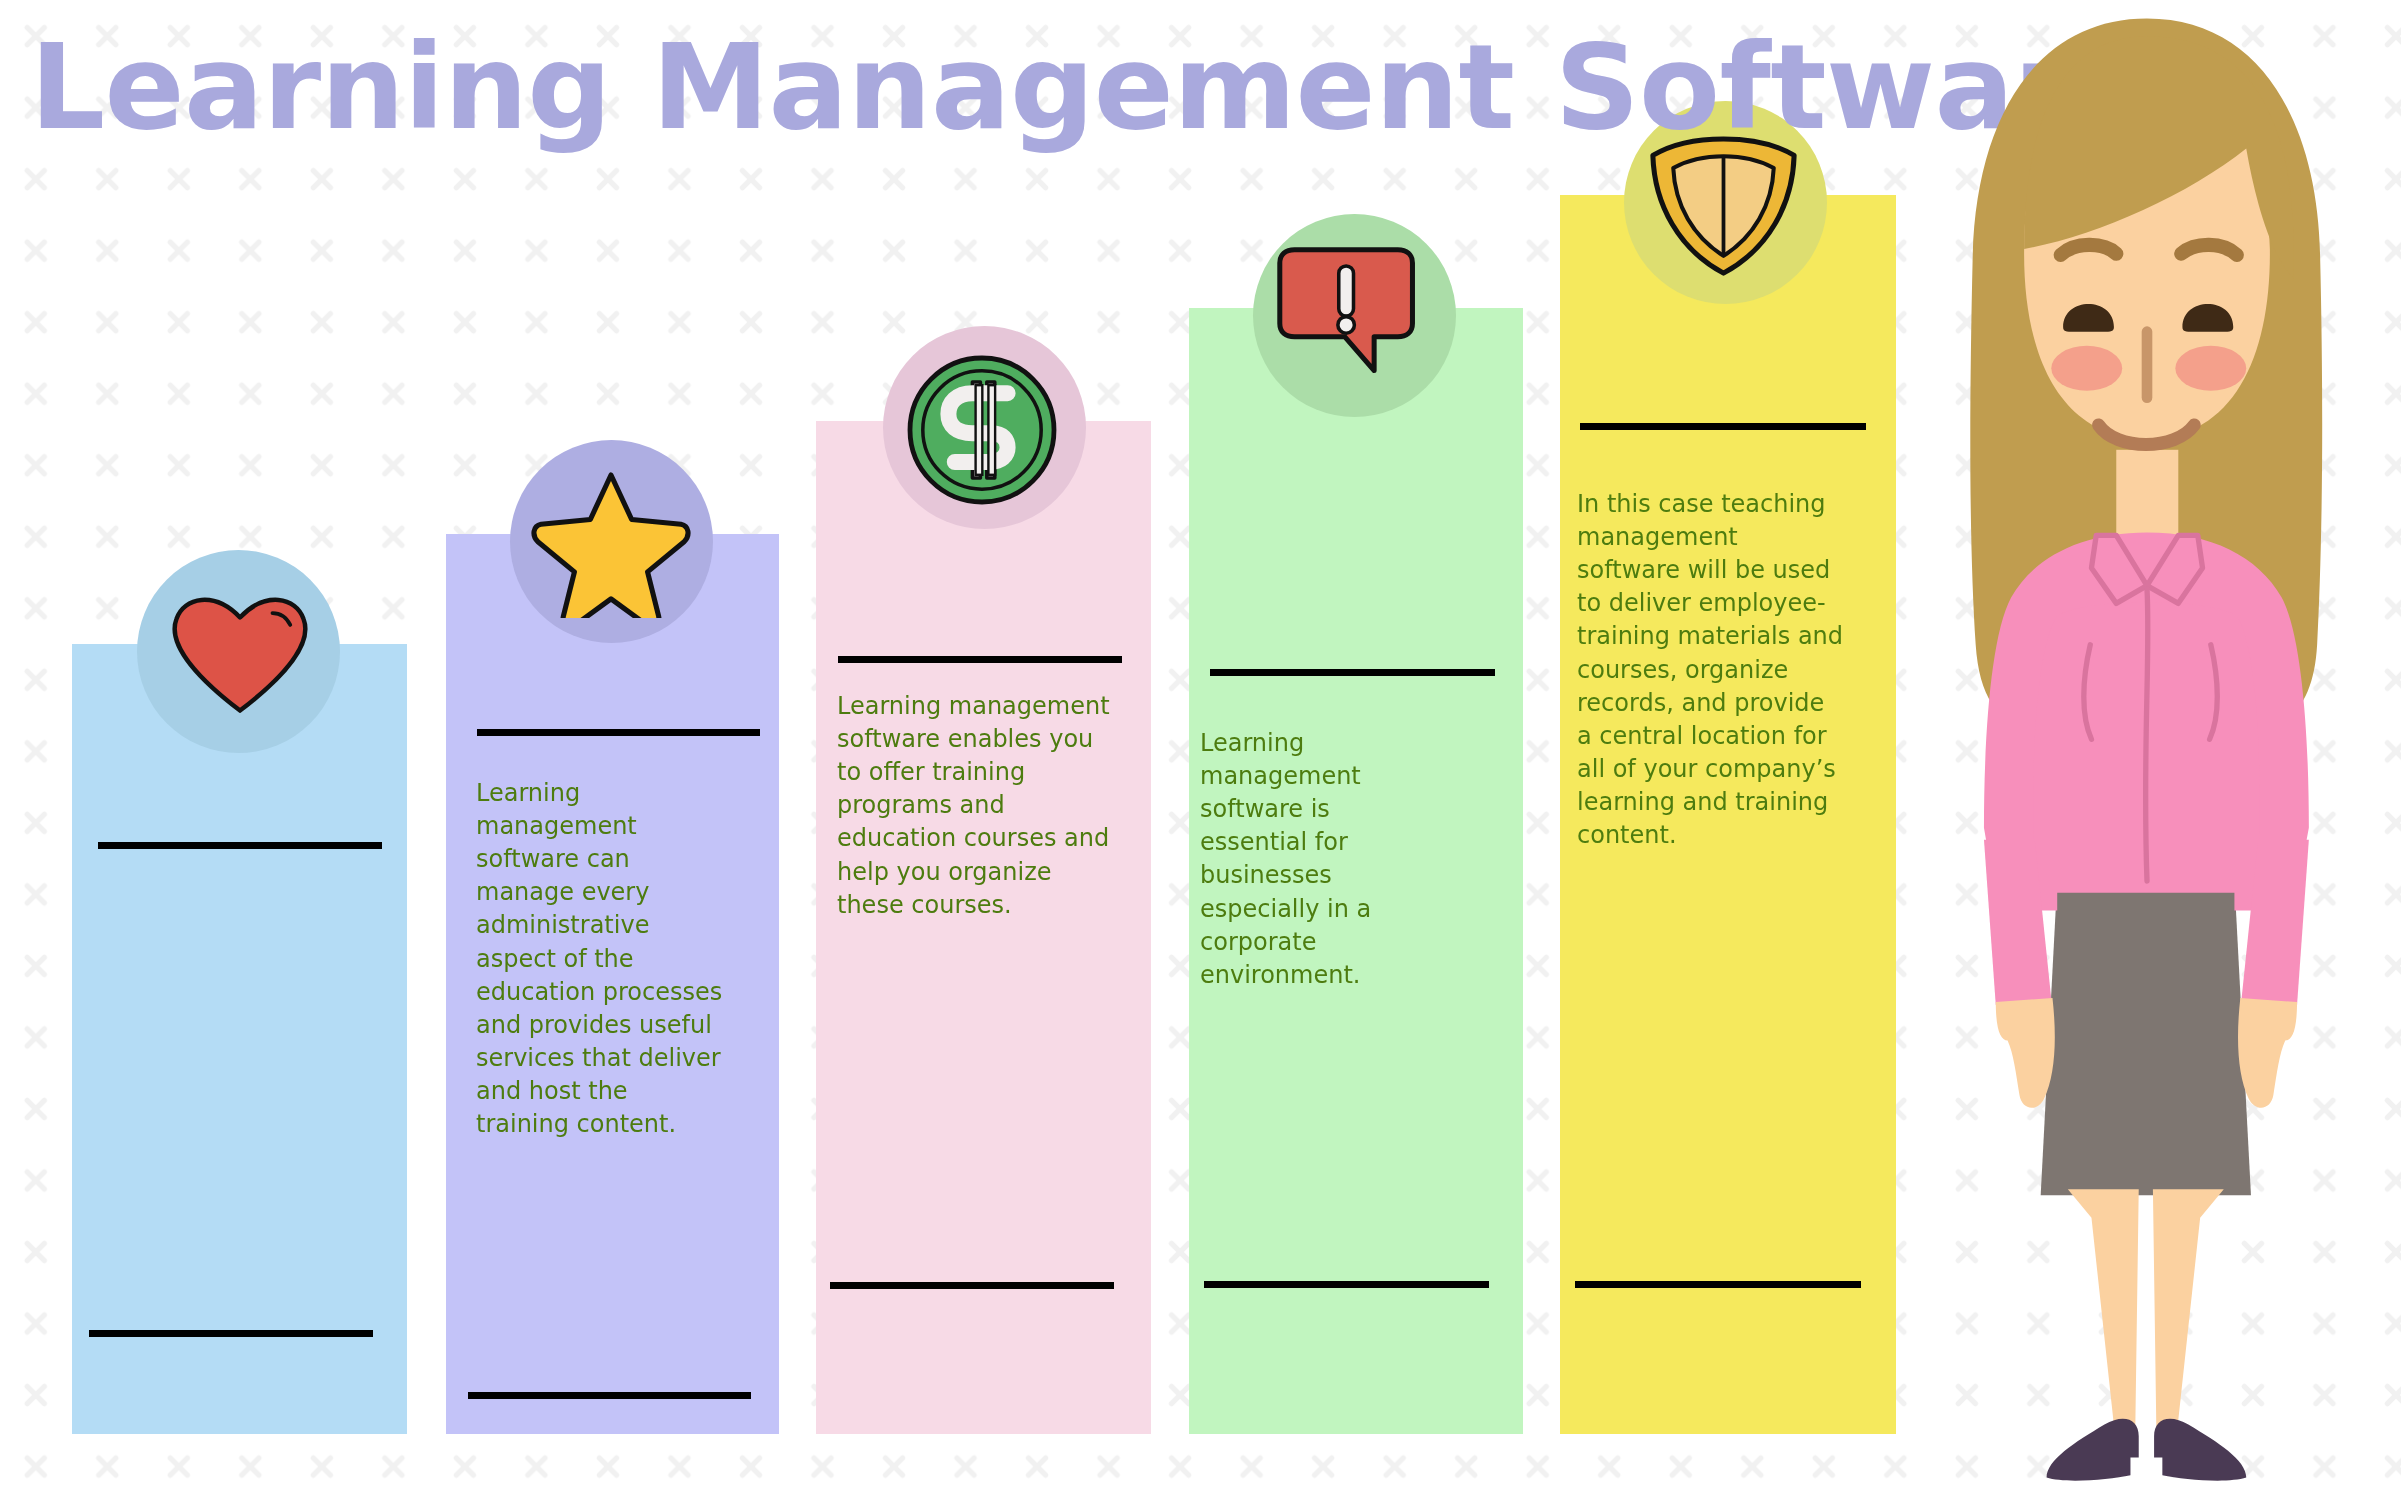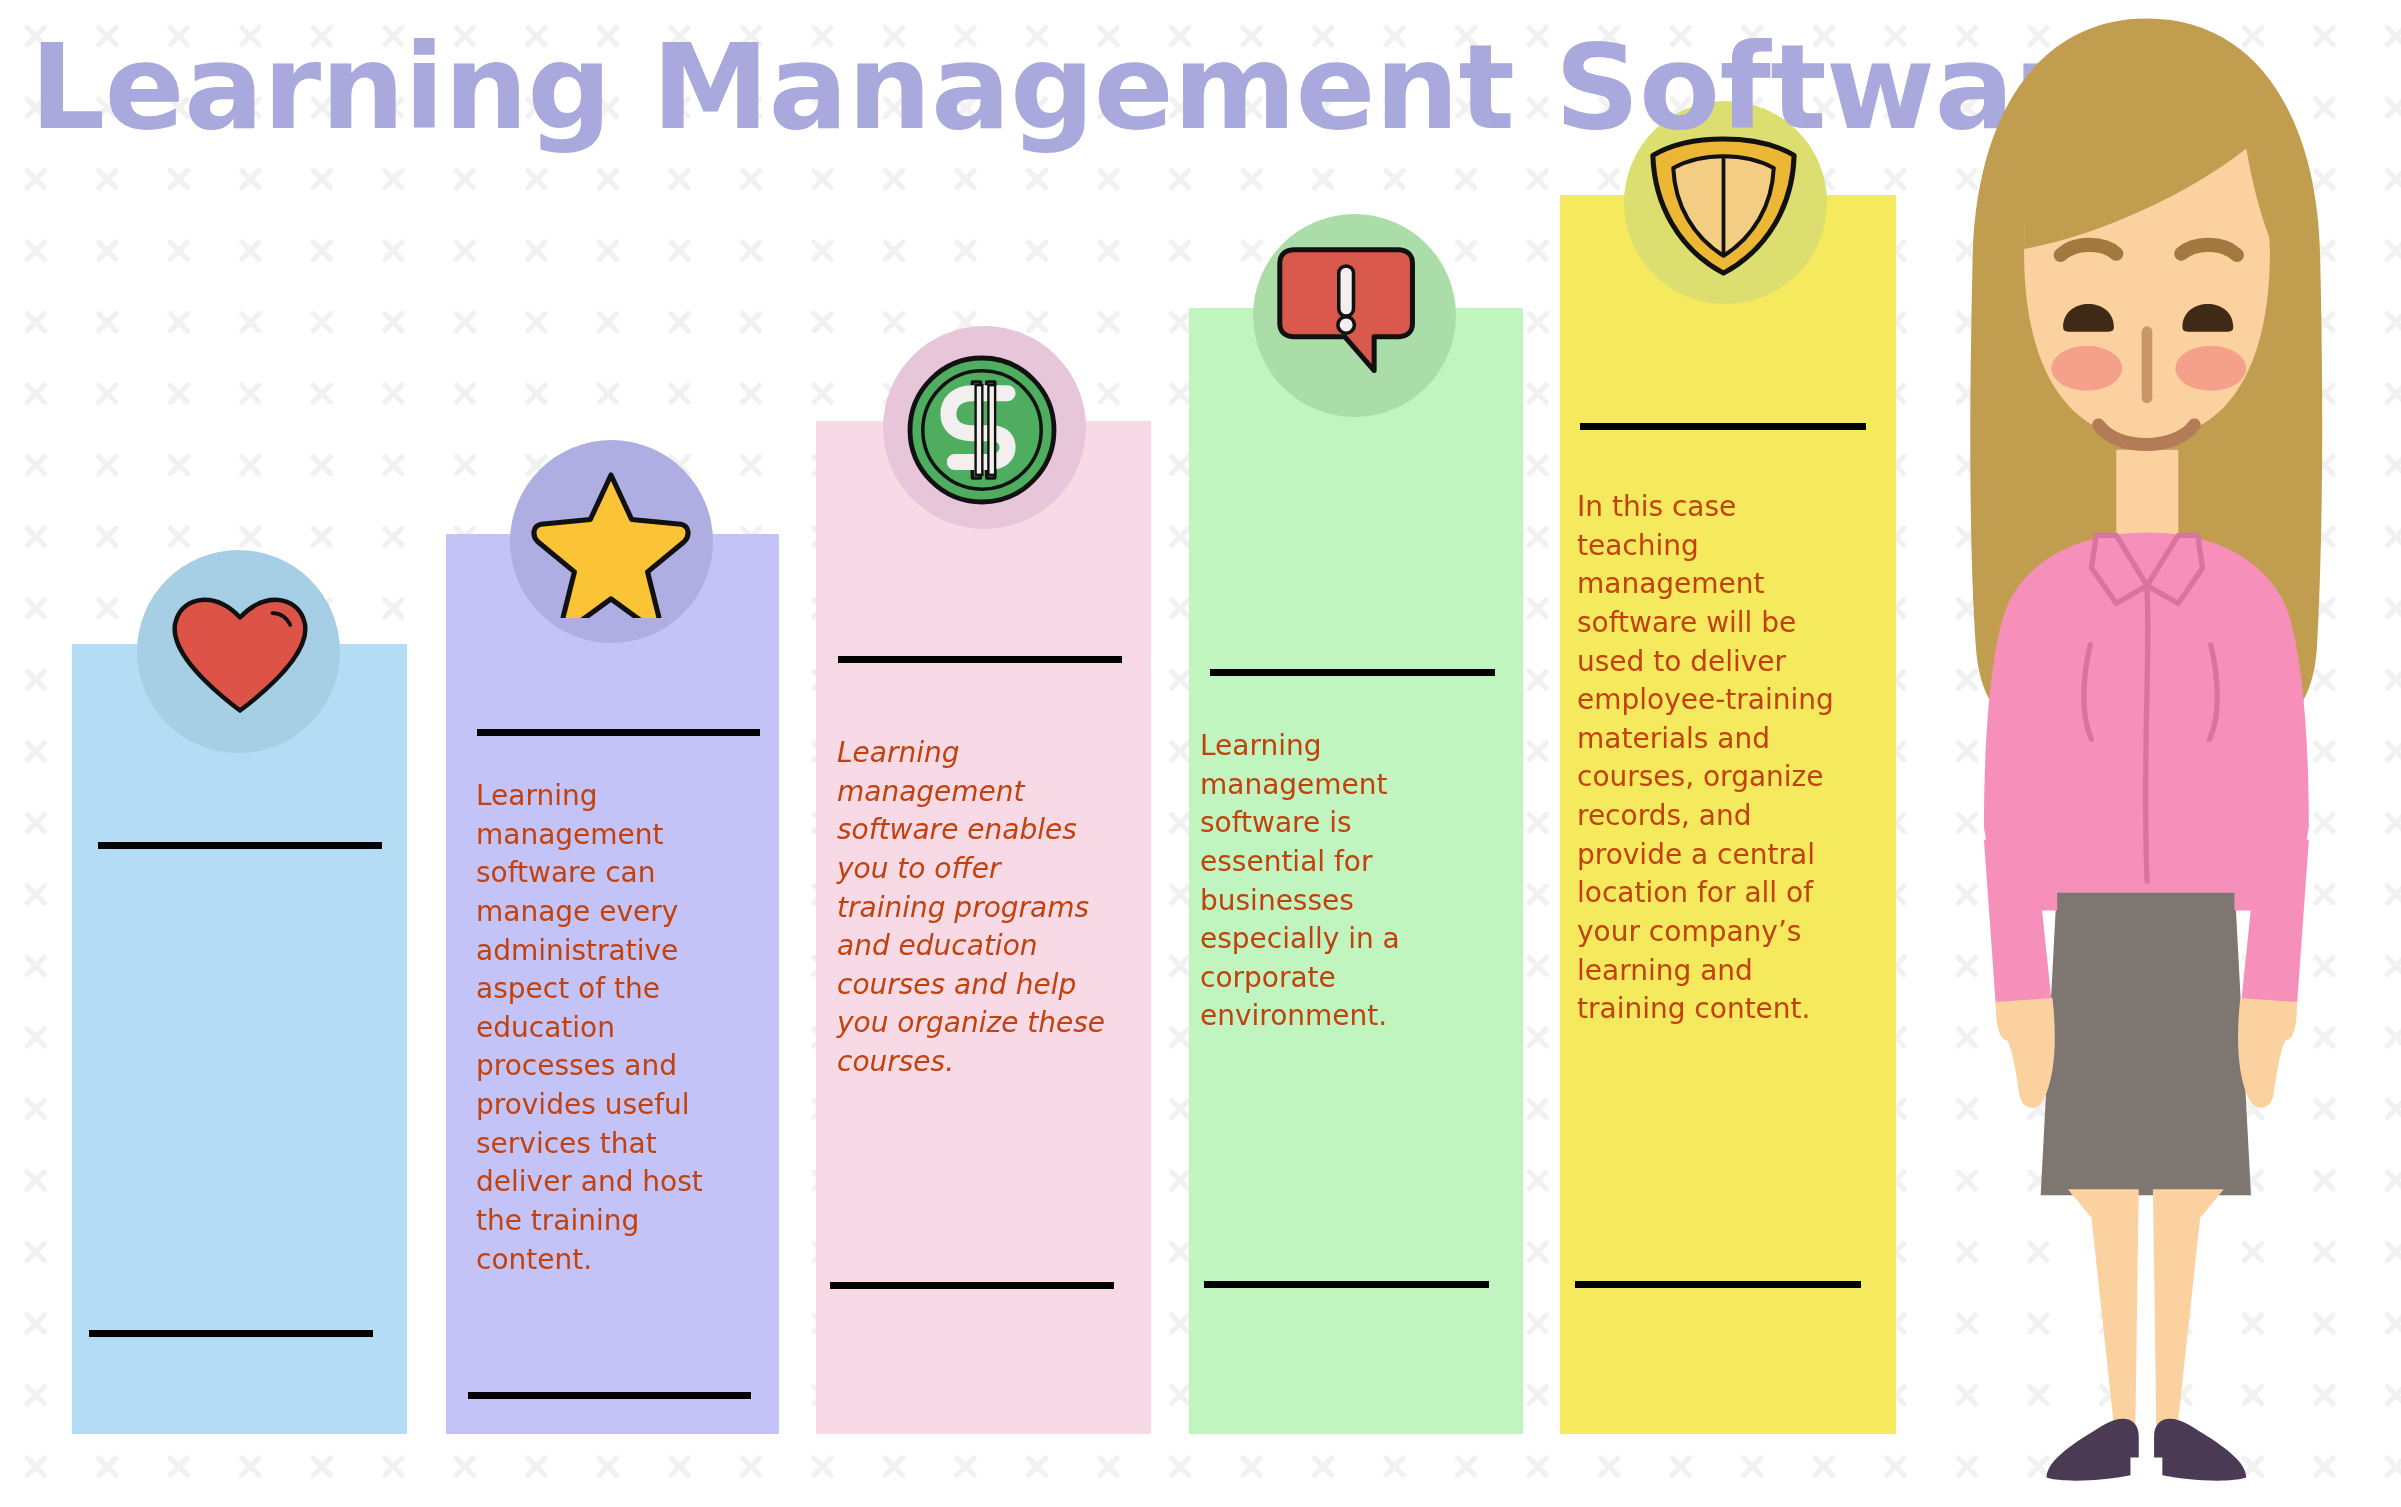--- a/index.html
+++ b/index.html
@@ -46,23 +46,23 @@
   }
   .rule {
     position: absolute;
     height: 6.5px;
     background: #000000;
     z-index: 5;
   }
   .body-text {
     position: absolute;
     z-index: 5;
-    color: #c2410c;
+    color: #4d7c0f;
     font-family: "DejaVu Sans", sans-serif;
-    font-size: 28px;
+    font-size: 24px;
     line-height: 1.38;
     font-weight: 400;
     white-space: pre-line;
   }
 
   
   #person { position: absolute; z-index: 7; left: 1880px; top: 0px; width: 521px; height: 1508px; }
 </style>
 </head>
 <body>
@@ -118,21 +118,21 @@
         <path d="M44 74 h5 v6 h-5 z"></path>
         <path d="M53 74 h5 v6 h-5 z"></path>
       </g>
       <path d="M66 27 H44 C 34 27, 29 33, 29 40 C 29 47, 34 52, 44 52 H56 C 63 52, 66 56, 66 61 C 66 66, 62 70, 55 70 H33" fill="none" stroke="#f2efee" stroke-width="10" stroke-linecap="round" stroke-linejoin="round"></path>
       <path d="M66 27 H44 C 34 27, 29 33, 29 40 C 29 47, 34 52, 44 52 H56 C 63 52, 66 56, 66 61 C 66 66, 62 70, 55 70 H33" fill="none" stroke="#111111" stroke-width="1.6" stroke-linecap="round" stroke-linejoin="round" opacity="0"></path>
       <rect x="46" y="22" width="4.2" height="56" fill="#f2efee" stroke="#111111" stroke-width="1.5"></rect>
       <rect x="54" y="22" width="4.2" height="56" fill="#f2efee" stroke="#111111" stroke-width="1.5"></rect>
     </svg>
   </div>
   <div class="rule" style="left:838px; top:656px; width:284px;"></div>
-  <div class="body-text" style="left:837px; top:734px; width:278px;font-style:italic;">Learning management software enables you to offer training programs and education courses and help you organize these courses.</div>
+  <div class="body-text" style="left:837px; top:690px; width:278px;">Learning management software enables you to offer training programs and education courses and help you organize these courses.</div>
   <div class="rule" style="left:830px; top:1282px; width:284px;"></div>
 
   <div class="bar" style="left:1189px; top:308px; width:334px; height:1126px; background:#c1f5bf;"></div>
   <div class="halo" style="left:1253px; top:214px; width:203px; height:203px; background:#abdda8;"></div>
   <div class="icon-wrap" style="left:1268px; top:245px; width:171px; height:148px;">
     <svg width="171" height="148" viewBox="0 0 116 100" xmlns="http://www.w3.org/2000/svg">
       <path d="M8 12 C 8 6, 12 3, 18 3 H88 C 94 3, 98 6, 98 12 V53 C 98 59, 94 62, 88 62 H72 L72 85 L52 62 H18 C 12 62, 8 59, 8 53 Z" fill="#d95a4d" stroke="#111111" stroke-width="3.4" stroke-linejoin="round"></path>
       <rect x="48" y="14" width="10" height="34" rx="5" fill="#f2efee" stroke="#111111" stroke-width="2.4"></rect>
       <circle cx="53" cy="54" r="5.6" fill="#f2efee" stroke="#111111" stroke-width="2.4"></circle>
     </svg>

